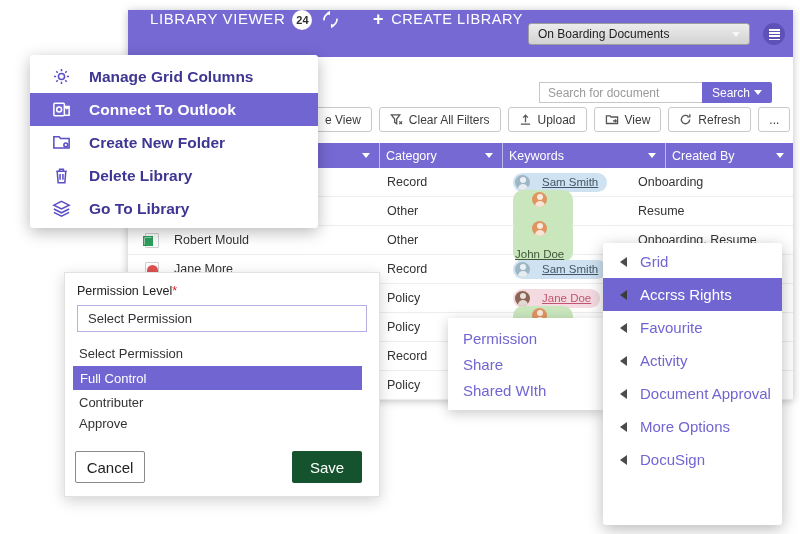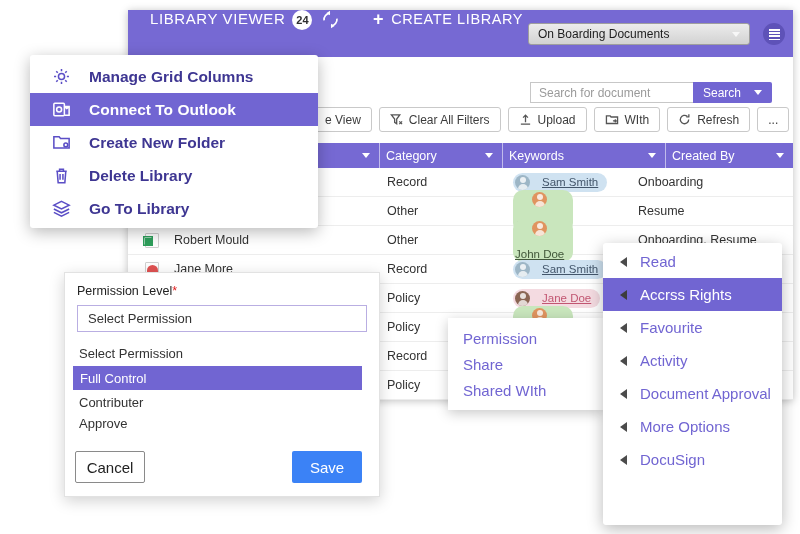--- a/index.html
+++ b/index.html
@@ -52,21 +52,21 @@
   
   .searchbar { position:absolute; top:72px; right:21px; display:flex; }
   .searchbar input {
     width:163px; height:21px; border:1px solid #c7c7c7; border-right:none;
     font-size:12px; padding:0 8px; color:#333; outline:none;
     font-family:"Liberation Sans", sans-serif;
   }
   .searchbar input::placeholder { color:#9a9a9a; }
   .search-btn {
     height:21px; background:#7165d2; color:#fff; border:none; cursor:pointer;
-    font-size:12px; display:flex; align-items:center; gap:13px; padding:0 10px;
+    font-size:12px; display:flex; align-items:center; gap:4px; padding:0 10px;
     border-radius:0 2px 2px 0; font-family:"Liberation Sans", sans-serif;
   }
 
   
   .toolbar { position:absolute; top:97px; left:166px; display:flex; gap:7px; }
   .tb-btn {
     height:25px; background:#fff; border:1px solid #c9c9c9; border-radius:3px;
     display:flex; align-items:center; gap:6px; padding:0 10px;
     font-size:12px; color:#3c3c3c; cursor:pointer;
     font-family:"Liberation Sans", sans-serif;
@@ -155,21 +155,21 @@
   }
   .perm-footer {
     position:absolute; left:10px; right:17px; bottom:13px;
     display:flex; justify-content:space-between;
   }
   .btn-cancel {
     width:70px; height:32px; background:#fff; border:1px solid #8a8a8a; border-radius:2px;
     font-size:15px; color:#222; cursor:pointer; font-family:"Liberation Sans", sans-serif;
   }
   .btn-save {
-    width:70px; height:32px; background:#3b82f6; border:none; border-radius:2px;
+    width:70px; height:32px; background:#14532d; border:none; border-radius:2px;
     font-size:15px; color:#fff; cursor:pointer; font-family:"Liberation Sans", sans-serif;
   }
 
   
   .share-popup {
     position:absolute; left:448px; top:318px; width:156px; height:92px;
     background:#fff; box-shadow:0 3px 12px rgba(0,0,0,.22); padding:8px 0 0 15px;
   }
   .share-item { font-size:15px; color:#7165d2; line-height:26px; cursor:pointer; }
 
@@ -243,21 +243,21 @@
         <svg width="13" height="13" viewBox="0 0 14 14">
           <path d="M7 10V2.5M4.4 5 7 2.3 9.6 5M2 12h10"></path>
         </svg>
         <span>Upload</span>
       </button>
       <button class="tb-btn">
         <svg width="14" height="13" viewBox="0 0 15 14">
           <path d="M1.5 4V3h4l1 1.3h7v7h-12Z"></path>
             <path d="M8.5 8.5h3M10.5 7l1.6 1.5-1.6 1.5"></path>
         </svg>
-        <span>WIth</span>
+        <span>View</span>
       </button>
       <button class="tb-btn">
         <svg width="13" height="13" viewBox="0 0 14 14">
           <path d="M11.5 7a4.5 4.5 0 1 1-1.6-3.4"></path>
             <path d="M11.7 1.4v2.8H8.9" stroke-linejoin="round"></path>
         </svg>
         <span>Refresh</span>
       </button>
       <button class="tb-btn">
         <span>...</span>
@@ -430,21 +430,21 @@
 
   <div class="share-popup">
     <div class="share-item">Permission</div>
     <div class="share-item">Share</div>
     <div class="share-item">Shared WIth</div>
   </div>
 
   <div class="row-menu">
     <div class="rm-item">
       <i class="tri-left"></i>
-      <span>Read</span>
+      <span>Grid</span>
     </div>
     <div class="rm-item active">
       <i class="tri-left"></i>
       <span>Accrss Rights</span>
     </div>
     <div class="rm-item">
       <i class="tri-left"></i>
       <span>Favourite</span>
     </div>
     <div class="rm-item">

